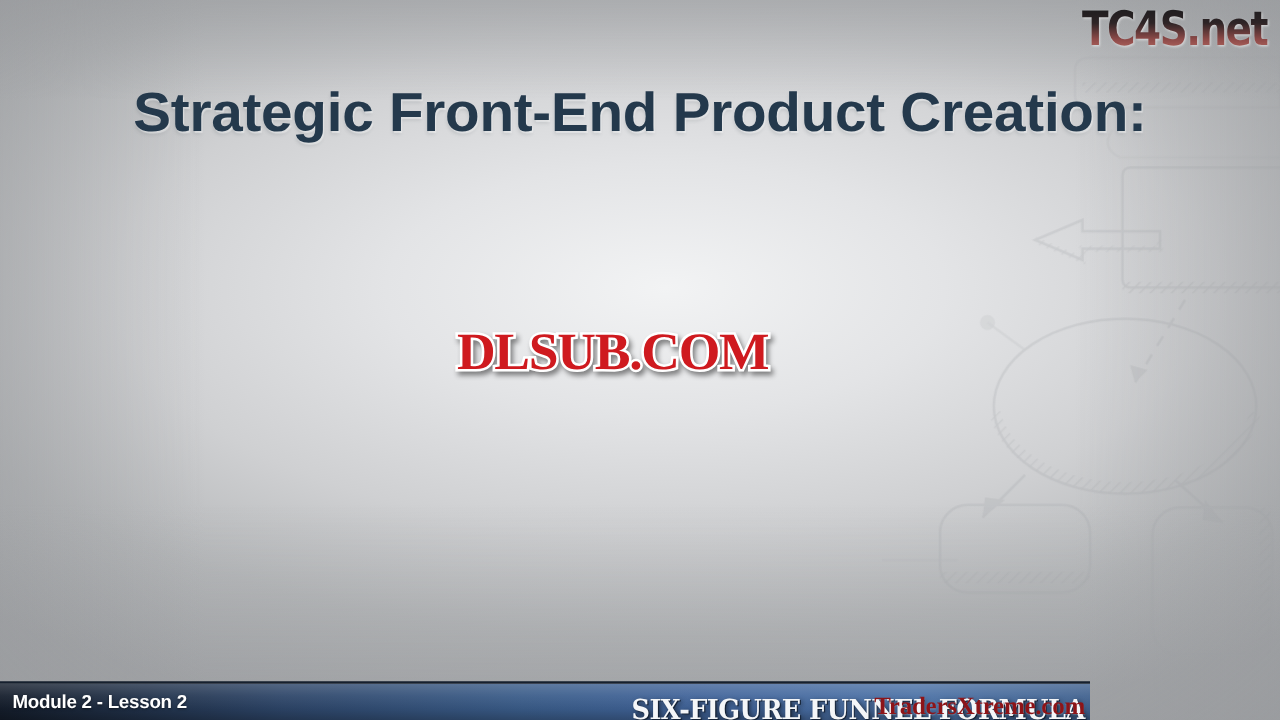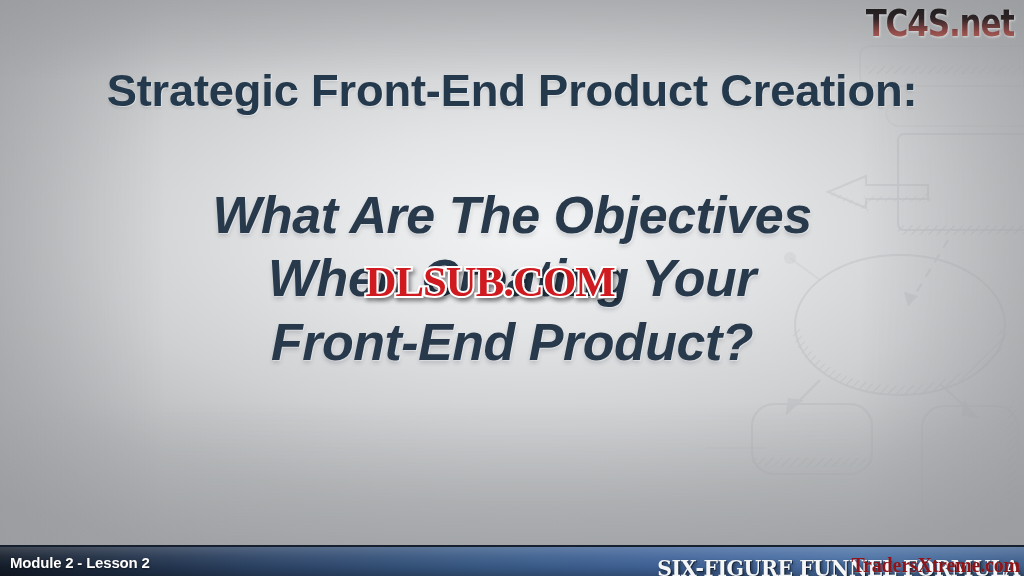--- a/index.html
+++ b/index.html
@@ -110,21 +110,21 @@
     -webkit-text-stroke: 4px #ffffff;
     paint-order: stroke fill;
     filter: drop-shadow(2px 3px 2px rgba(0,0,0,.45));
   }
 
   
   .footer {
     position: absolute;
     left: 0;
     bottom: 0;
-    width: 1024px;
+    width: 872px;
     height: 29px;
     background:
       linear-gradient(to bottom, rgba(255,255,255,.16) 0%, rgba(255,255,255,.05) 30%,
                       rgba(0,0,0,.10) 72%, rgba(0,0,0,.22) 100%),
       linear-gradient(to right, #141d2b 0%, #1d2b40 9%, #2d4568 26%, #3a5c89 48%,
                       #436severe 0%, #41649a 62%, #4a6ea3 82%, #41628f 100%);
     border-top: 2px solid #16202e;
     overflow: hidden;
   }
   .footer-fix {
@@ -230,25 +230,20 @@
       <path d="M890 104 q-10 14 6 22 h128" opacity=".4"></path>
     </g>
   </svg>
 
   <div class="bg-vignette"></div>
 
   <div class="site-logo">TC4S.net</div>
 
   <div class="headline">Strategic Front-End Product Creation:</div>
 
-  <div class="question">
-    <span class="qline">What Are The Objectives</span>
-    <span class="qline">When Creating Your</span>
-    <span class="qline">Front-End Product?</span>
-  </div>
 
   <div class="dlsub">DLSUB.COM</div>
 
   <div class="footer">
     <div class="footer-fix"></div>
     <div class="footer-sheen"></div>
     <div class="module-label">Module 2 - Lesson 2</div>
     <div class="funnel-logo funnel-logo-fix">SIX-FIGURE FUNNEL FORMULA</div>
     <div class="traders-wm">TradersXtreme.com</div>
   </div>

